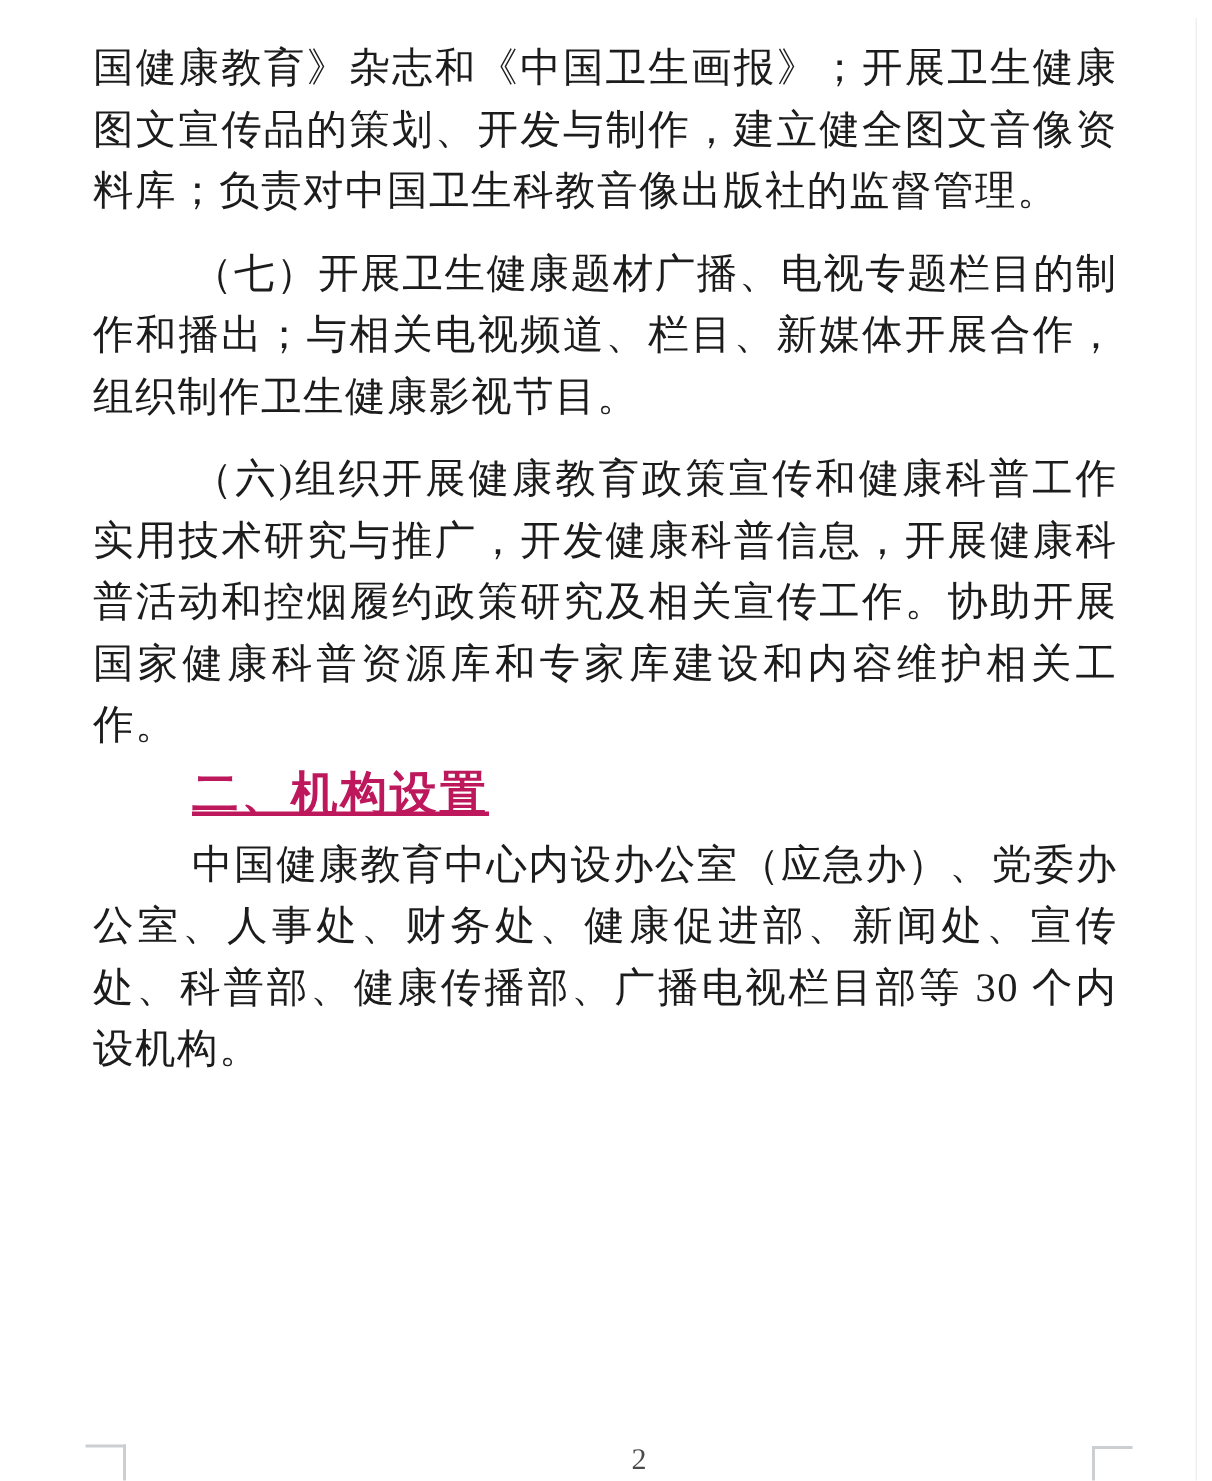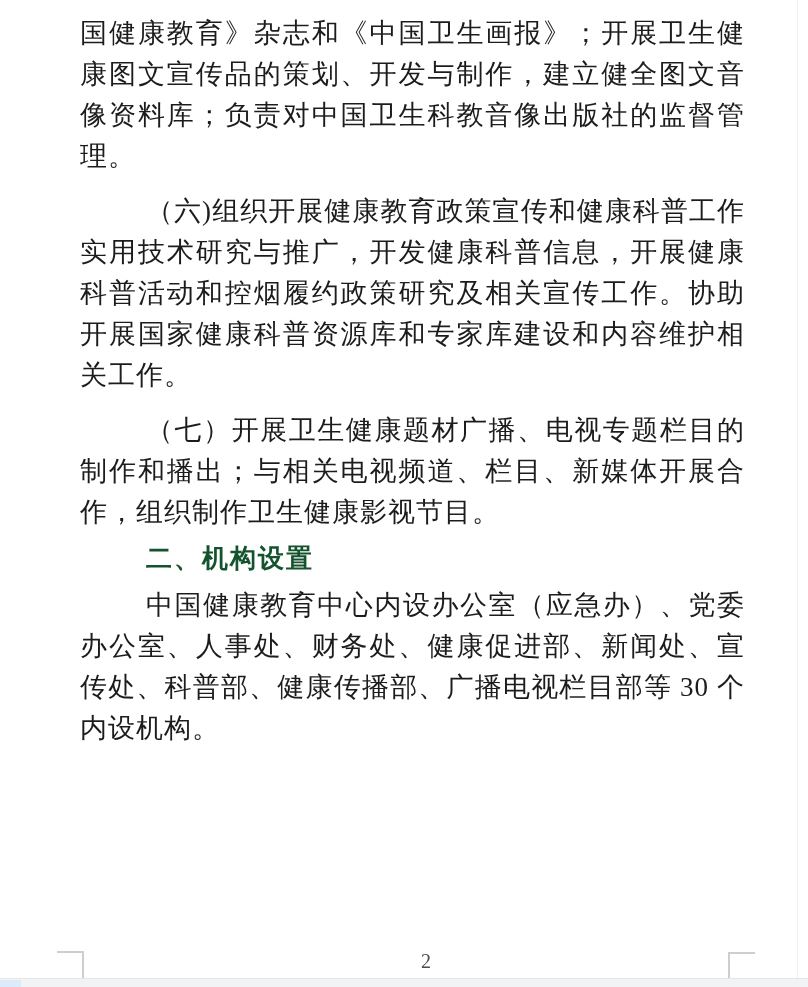--- a/index.html
+++ b/index.html
@@ -14,44 +14,46 @@
     position: relative;
     font-family: "Liberation Serif", serif;
   }
   .page {
     position: relative;
     width: 808px;
     height: 987px;
     background: #ffffff;
   }
   .content {
-    padding: 13px 63px 0 80px;
+    padding: 13px 63px 0 62px;
+    margin-top: 12px;
   }
   .para {
     margin: 0 0 14px 0;
     font-size: 27px;
     line-height: 41px;
     color: #1c1c1c;
     text-align: justify;
     text-justify: inter-character;
     letter-spacing: 1px;
     font-family: "Liberation Serif", serif;
   }
   .para.indent {
     text-indent: 66px;
   }
   .section-heading {
     margin: -9px 0 6px 0;
     padding-left: 66px;
-    font-size: 26px;
+    font-size: 31px;
     line-height: 41px;
     font-weight: bold;
-    color: #14532d;
+    color: #be185d;
     font-family: "DejaVu Sans", sans-serif;
     letter-spacing: 2px;
+    text-decoration: underline;
   }
   
   .right-edge-line {
     position: absolute;
     top: 0;
     right: 10px;
     width: 1px;
     height: 100%;
     background: #efefef;
   }
@@ -106,23 +108,23 @@
 </style>
 </head>
 <body>
 
 <div class="page">
 
   <div class="content">
 
     <p class="para">国健康教育》杂志和《中国卫生画报》；开展卫生健康图文宣传品的策划、开发与制作，建立健全图文音像资料库；负责对中国卫生科教音像出版社的监督管理。</p>
 
+    <p class="para indent">（七）开展卫生健康题材广播、电视专题栏目的制作和播出；与相关电视频道、栏目、新媒体开展合作，组织制作卫生健康影视节目。</p>
+
     <p class="para indent">（六)组织开展健康教育政策宣传和健康科普工作实用技术研究与推广，开发健康科普信息，开展健康科普活动和控烟履约政策研究及相关宣传工作。协助开展国家健康科普资源库和专家库建设和内容维护相关工作。</p>
-
-    <p class="para indent">（七）开展卫生健康题材广播、电视专题栏目的制作和播出；与相关电视频道、栏目、新媒体开展合作，组织制作卫生健康影视节目。</p>
 
 
     <h2 class="section-heading">二、机构设置</h2>
 
     <p class="para indent">中国健康教育中心内设办公室（应急办）、党委办公室、人事处、财务处、健康促进部、新闻处、宣传处、科普部、健康传播部、广播电视栏目部等 30 个内设机构。</p>
 
   </div>
 
   <div class="right-edge-line"></div>
 

